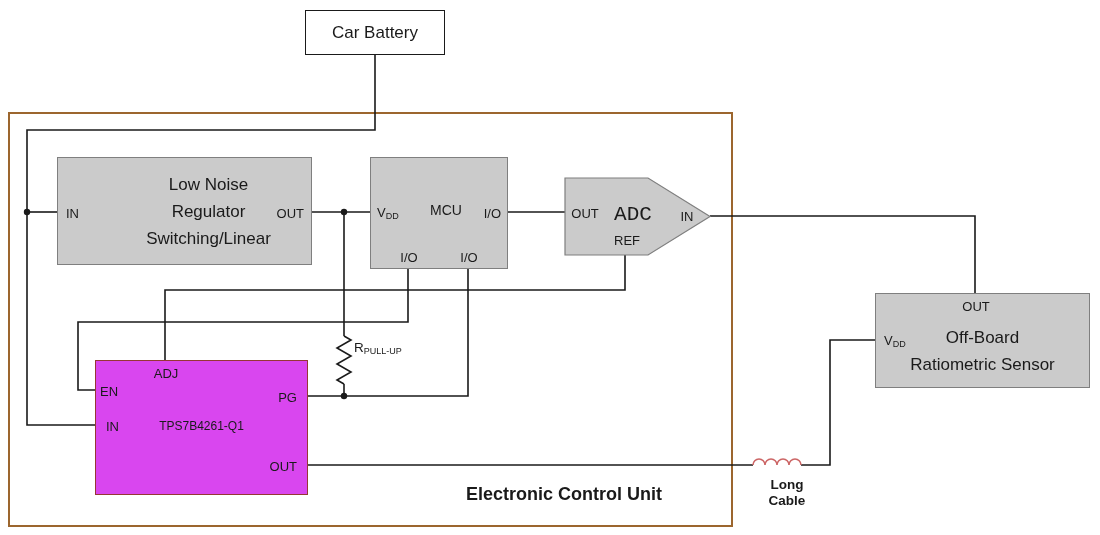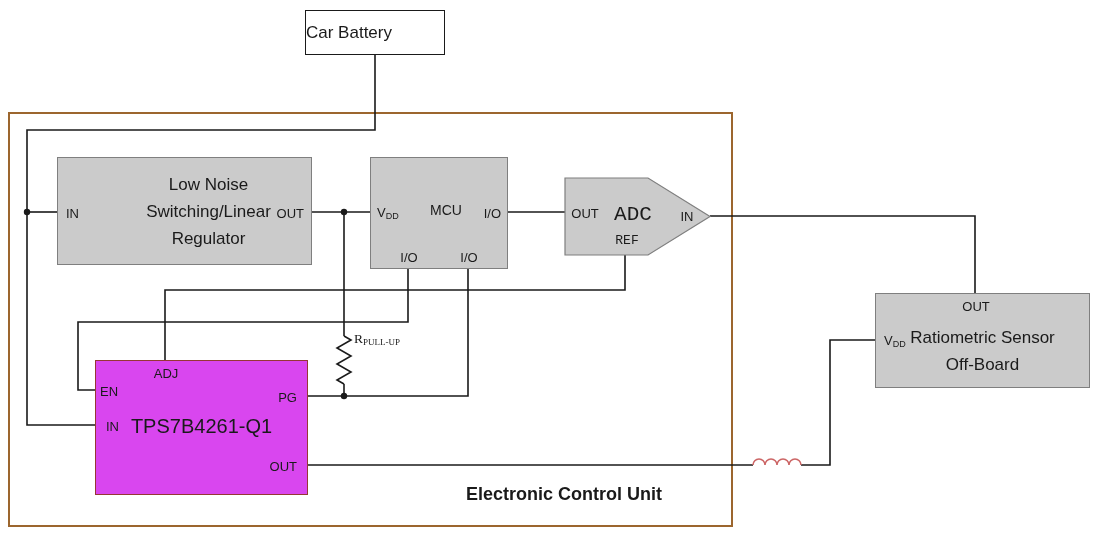--- a/index.html
+++ b/index.html
@@ -13,21 +13,21 @@
     border: 2px solid #9c662e; box-sizing: border-box; z-index: 1;
   }
   svg.wires { position: absolute; left: 0; top: 0; z-index: 2; }
   .block {
     position: absolute; box-sizing: border-box; z-index: 3;
     background: #cbcbcb; border: 1px solid #7f7f7f;
   }
   .battery {
     left: 305px; top: 10px; width: 140px; height: 45px;
     background: #ffffff; border: 1.6px solid #1a1a1a;
-    display: flex; align-items: center; 
+    display: flex; align-items: center; justify-content: center;
     font-size: 17px;
   }
   .regulator { left: 57px; top: 157px; width: 255px; height: 108px; }
   .mcu { left: 370px; top: 157px; width: 138px; height: 112px; }
   .tracker {
     left: 95px; top: 360px; width: 213px; height: 135px;
     background: #d946ef; border: 1.5px solid #953735;
   }
   .sensor { left: 875px; top: 293px; width: 215px; height: 95px; }
 
@@ -39,37 +39,37 @@
   .sensor-title {
     position: absolute; left: 0; right: 0; top: 30px;
     text-align: center; font-size: 17px; line-height: 27px;
   }
   .mcu-title {
     position: absolute; left: 75px; top: 52px;
     transform: translate(-50%, -50%); font-size: 14px;
   }
   .tracker-title {
     position: absolute; left: 50%; top: 65px;
-    transform: translate(-50%, -50%); font-size: 20px; white-space: nowrap;
+    transform: translate(-50%, -50%); font-size: 12px; white-space: nowrap;
   }
   .pin {
     position: absolute; font-size: 13px; white-space: nowrap;
     transform: translateY(-50%);
   }
   .pin-cb { transform: translateX(-50%); top: auto; }
   .pin-ct { transform: translateX(-50%); }
   .sub { font-size: 9px; vertical-align: -2px; }
   .adc-label {
     position: absolute; font-size: 13px; z-index: 4;
     transform: translate(-50%, -50%); white-space: nowrap;
   }
   .adc-big { font-size: 21px; font-family: Liberation Mono, monospace; }
   .res-label {
-    position: absolute; left: 354px; top: 339px; z-index: 4;
-    font-size: 13.5px; transform: translateY(-50%); white-space: nowrap; font-family: Liberation Serif, serif;
+    position: absolute; left: 354px; top: 348px; z-index: 4;
+    font-size: 13.5px; transform: translateY(-50%); white-space: nowrap;
   }
   .ecu-label {
     position: absolute; left: 424px; top: 485px; width: 280px; z-index: 4;
     text-align: center; font-size: 18px; font-weight: bold; line-height: 18px;
   }
   .cable-label {
     position: absolute; left: 747px; top: 477px; width: 80px; z-index: 4;
     text-align: center; font-size: 13.5px; font-weight: bold; line-height: 16px;
   }
 </style>
@@ -105,62 +105,66 @@
     <polygon points="565,178 648,178 710,216.5 648,255 565,255" fill="#cbcbcb" stroke="#7f7f7f" stroke-width="1.2"></polygon>
   </svg>
 
   <div class="block battery">
     <span>Car Battery</span>
   </div>
 
   <div class="block regulator">
     <div class="center-title">
       <div>Low Noise</div>
+      <div>Regulator</div>
       <div>Switching/Linear</div>
-      <div>Regulator</div>
     </div>
     <span class="pin" style="left:8px; top:55px;">IN</span>
     <span class="pin" style="right:7px; top:55px;">OUT</span>
   </div>
 
   <div class="block mcu">
     <span class="pin" style="left:6px; top:55px;">
       <span>V</span><span class="sub">DD</span>
     </span>
     <div class="mcu-title">MCU</div>
     <span class="pin" style="right:6px; top:55px;">I/O</span>
     <span class="pin pin-cb" style="left:38px; bottom:3px;">I/O</span>
     <span class="pin pin-cb" style="left:98px; bottom:3px;">I/O</span>
   </div>
 
   <span class="adc-label" style="left:585px; top:213px;">OUT</span>
   <span class="adc-label adc-big" style="left:633px; top:214px;">ADC</span>
   <span class="adc-label" style="left:687px; top:216px;">IN</span>
-  <span class="adc-label" style="left:627px; top:240px;font-family:Liberation Mono, monospace;">REF</span>
+  <span class="adc-label" style="left:627px; top:240px;">REF</span>
 
   <span class="res-label">
     <span>R</span><span class="sub">PULL-UP</span>
   </span>
 
   <div class="block tracker">
     <span class="pin pin-ct" style="left:70px; top:5px;">ADJ</span>
     <span class="pin" style="left:4px; top:30px;">EN</span>
     <span class="pin" style="left:10px; top:65px;">IN</span>
     <span class="pin" style="right:10px; top:36px;text-align:right;">PG</span>
     <span class="pin" style="right:10px; top:105px;">OUT</span>
     <div class="tracker-title">TPS7B4261-Q1</div>
   </div>
 
   <div class="ecu-label">Electronic Control Unit</div>
 
+  <div class="cable-label">
+    <div>Long</div>
+    <div>Cable</div>
+  </div>
 
   <div class="block sensor">
     <span class="pin pin-ct" style="left:100px; top:5px;">OUT</span>
     <span class="pin" style="left:8px; top:47px;">
       <span>V</span><span class="sub">DD</span>
     </span>
     <div class="sensor-title">
+      <div>Off-Board</div>
       <div>Ratiometric Sensor</div>
-      <div>Off-Board</div>
     </div>
   </div>
 
 </div>
 
 </body></html>

